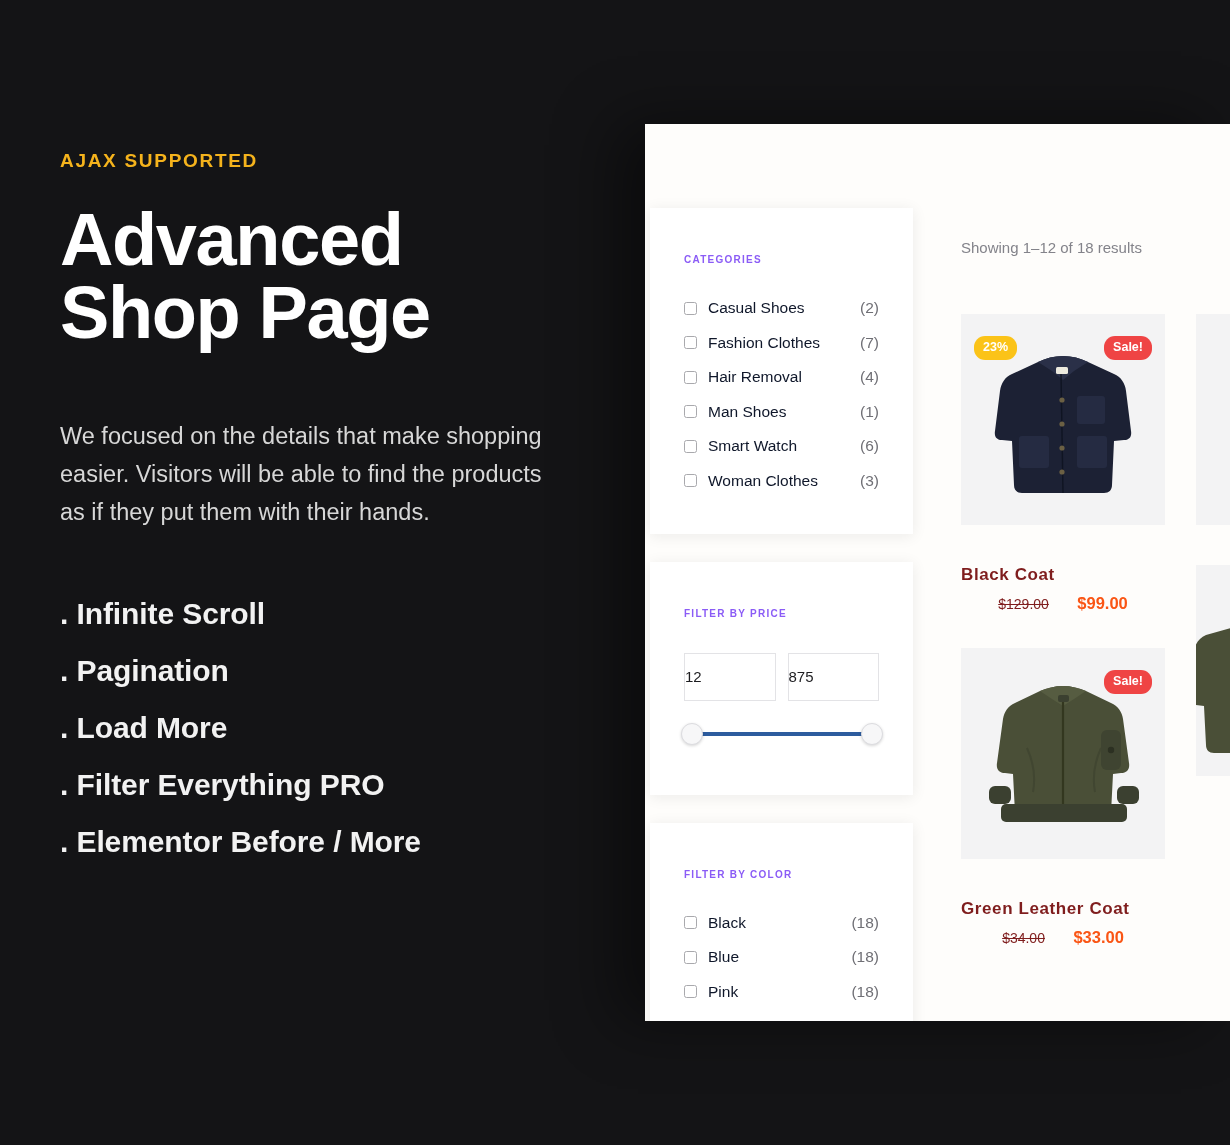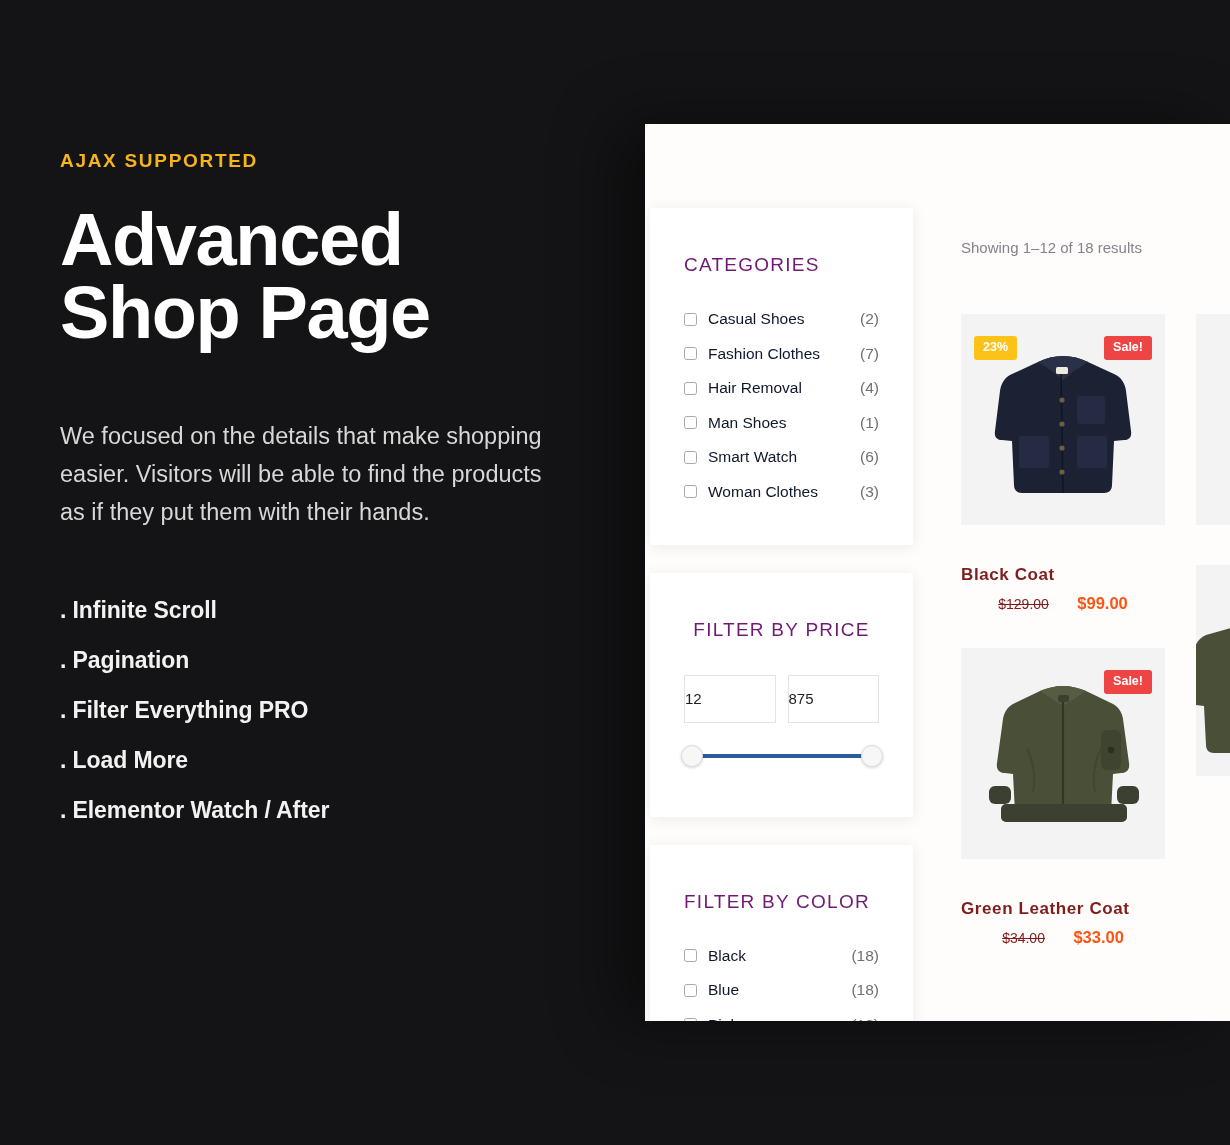--- a/index.html
+++ b/index.html
@@ -21,45 +21,45 @@
     margin-top:32px; color:#ffffff; font-size:74px; font-weight:bold;
     line-height:0.98; letter-spacing:-1.4px;
   }
   .headline .l2 { display:block; }
   .lede {
     margin-top:68px; color:#d7d7d7; font-size:23.5px; line-height:1.62;
     font-weight:400; width:500px;
   }
   .features { margin-top:68px; }
   .feature {
-    color:#f2f2f2; font-size:23px; font-weight:bold;
+    color:#f2f2f2; font-size:30px; font-weight:bold;
     line-height:1; margin-bottom:27px; letter-spacing:-0.1px;
   }
 
   
   .mockup {
     position:absolute; left:645px; top:124px;
     width:585px; height:897px;
     background:#FEFDFB; overflow:hidden;
     box-shadow:-28px 0 60px rgba(0,0,0,0.45);
   }
 
   
   .sidebar { position:absolute; left:5px; top:84px; width:263px; }
   .widget {
     background:#FFFFFF; width:263px;
     box-shadow:0 2px 14px rgba(20,20,22,0.08);
     margin-bottom:28px;
   }
   .widget-title {
-    color:#701a75; font-size:19px; font-weight:normal;
+    color:#8b5cf6; font-size:10px; font-weight:bold;
     letter-spacing:1.25px; text-transform:uppercase;
   }
   .w-cats { padding:46px 34px 44px 34px; }
-  .w-price { padding:46px 34px 50px 34px;text-align:center; }
+  .w-price { padding:46px 34px 50px 34px; }
   .w-color { padding:46px 34px 44px 34px; }
 
   .filter-list { margin-top:34px; }
   .filter-row {
     display:flex; align-items:center;
     margin-bottom:16.5px;
   }
   .filter-row:last-child { margin-bottom:0; }
   .cbox {
     width:13px; height:13px; border:1.4px solid #a9a9ad;
@@ -98,21 +98,21 @@
   }
   .col { width:204px; }
   .card { margin-bottom:35px; }
   .thumb {
     position:relative; width:204px; height:211px;
     background:#F3F3F4; overflow:hidden;
   }
   .badge {
     position:absolute; top:22px; color:#fff;
     font-size:12.5px; font-weight:bold; padding:5px 9px;
-    border-radius:3px; line-height:1.1;
+    border-radius:11px; line-height:1.1;
   }
   .badge.pct  { left:13px; background:#FBC318; }
   .badge.sale { right:13px; background:#ef4444; }
   .pname {
     margin-top:40px; color:#7f1d1d;
     font-size:17px; font-weight:bold; letter-spacing:0.6px;
   }
   .pprice { margin-top:9px; text-align:center; }
   .old { color:#7f1d1d; font-size:14px; text-decoration:line-through; margin-right:24px; }
   .new { color:#FA5514; font-size:16.5px; font-weight:bold; }
@@ -131,23 +131,23 @@
     <h1 class="headline">
       <span class="l1">Advanced</span>
       <span class="l2">Shop Page</span>
     </h1>
 
     <p class="lede">We focused on the details that make shopping easier.  Visitors will be able to find the products as if they put them with their hands.</p>
 
     <div class="features">
       <div class="feature">. Infinite Scroll</div>
       <div class="feature">. Pagination</div>
+      <div class="feature">. Load More</div>
       <div class="feature">. Filter Everything PRO</div>
-      <div class="feature">. Load More</div>
-      <div class="feature">. Elementor Watch / After</div>
+      <div class="feature">. Elementor Before / More</div>
     </div>
   </div>
 
   <div class="mockup">
 
     <div class="sidebar">
 
       <div class="widget w-cats">
         <div class="widget-title">CATEGORIES</div>
         <div class="filter-list">

